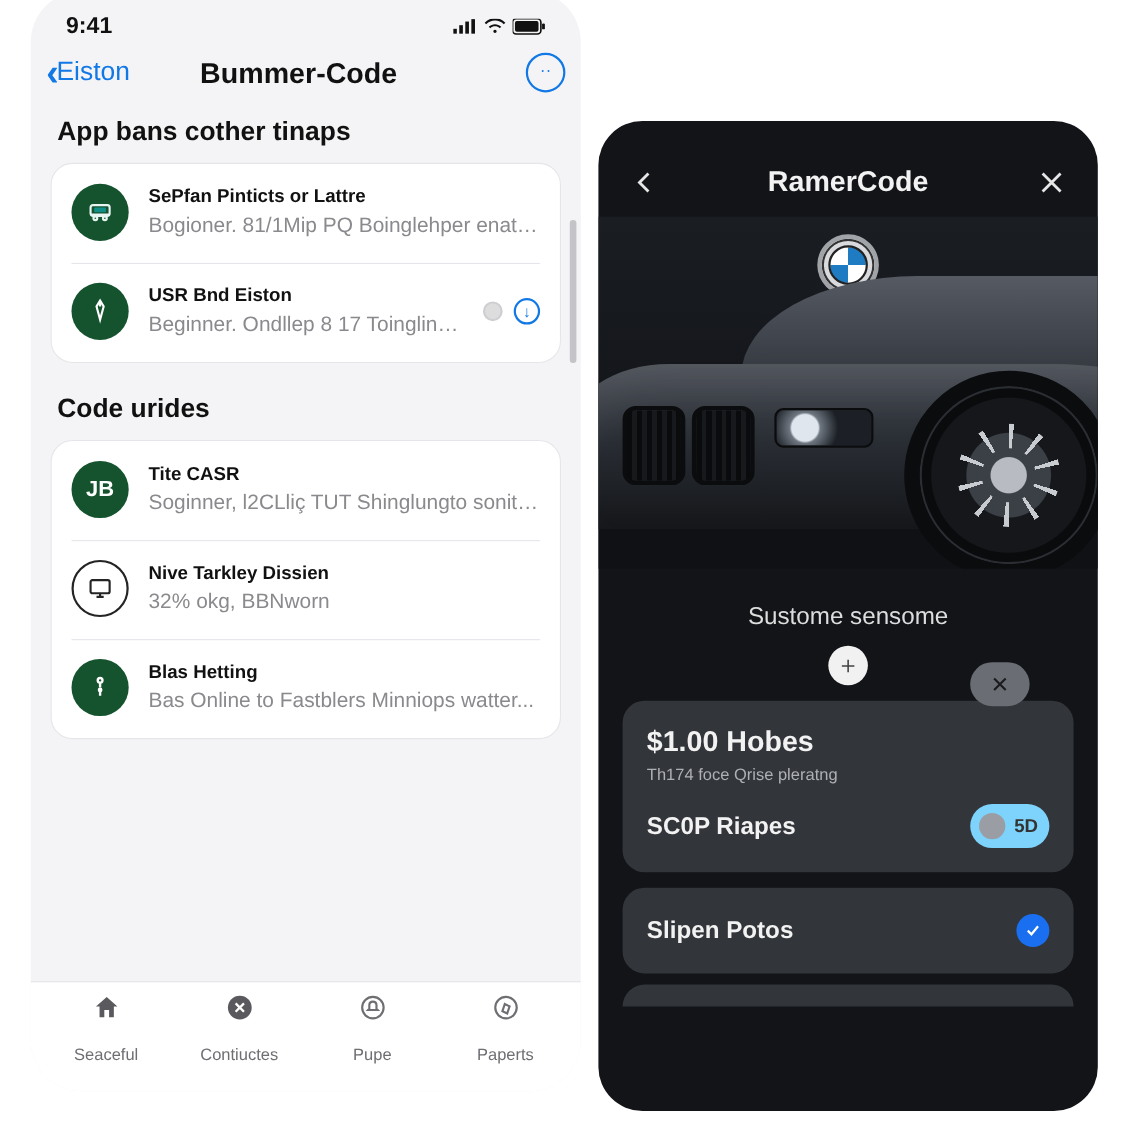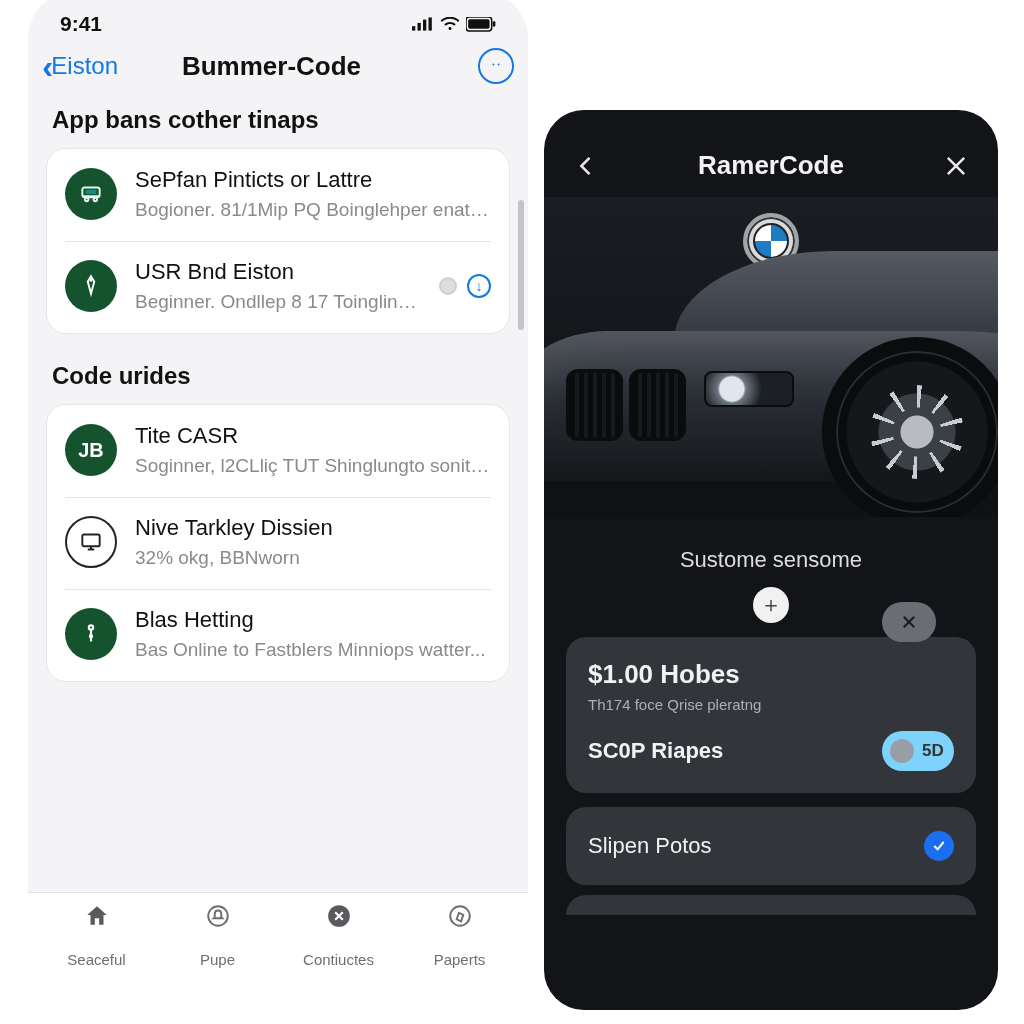--- a/index.html
+++ b/index.html
@@ -105,21 +105,21 @@
   flex-shrink: 0;
   font-size: 20px; font-weight: 600;
 }
 .row-icon.outline {
   background: #fff;
   border: 2px solid #242424;
   color: #242424;
 }
 .row-icon svg { width: 26px; height: 26px; }
 .row-text { flex: 1; min-width: 0; }
-.row-title { font-size: 22px; font-weight: 400; margin-bottom: 6px; }
+.row-title { font-size: 17px; font-weight: 700; margin-bottom: 6px; }
 .row-sub { font-size: 19px; color: #8a8a8e; white-space: nowrap; overflow: hidden; text-overflow: ellipsis; }
 .row-trailing { display: flex; align-items: center; gap: 10px; }
 .dot-gray { width: 18px; height: 18px; border-radius: 50%; background:#ddd; border:2px solid #cfcfd3;}
 .info-badge {
   width: 24px; height: 24px; border-radius: 50%;
   border: 2.2px solid #1178e6; color:#1178e6;
   font-size: 14px; display:flex; align-items:center; justify-content:center;
 }
 
 .scroll-indicator {
@@ -310,21 +310,21 @@
   font-weight:600;
   font-size: 17px;
 }
 .toggle .knob { width: 24px; height:24px; border-radius:50%; background:#9a9ea4; }
 
 .option-card {
   margin: 8px 22px 0;
   background: rgba(112,116,122,0.35);
   border-radius: 20px;
   padding: 24px 22px;
-  display:flex; align-items:center; justify-content:space-between;
+  display:flex; align-items:center; justify-content:space-between;font-weight:bold;
 }
 .option-label { font-size: 22px; }
 .check-circle {
   width: 30px; height:30px; border-radius:50%;
   background:#1a6ff0;
   display:flex; align-items:center; justify-content:center;
 }
 .check-circle svg { width:16px; height:16px; stroke:#fff; stroke-width:3; fill:none; }
 
 .peek {
@@ -450,32 +450,32 @@
   <div class="scroll-indicator"></div>
 
   <div class="tab-bar">
     <div class="tab">
       <svg viewBox="0 0 24 24" fill="#5a5a5e">
           <path d="M12 3l9 8h-3v9h-4v-6h-4v6H6v-9H3z"></path>
         </svg>
       <span class="tab-label">Seaceful</span>
     </div>
     <div class="tab">
+      <svg viewBox="0 0 24 24" fill="#5a5a5e">
+          <circle cx="12" cy="12" r="10"></circle>
+          <path d="M8.5 8.5l7 7M15.5 8.5l-7 7" stroke="#fff" stroke-width="2"></path>
+        </svg>
+      <span class="tab-label">Contiuctes</span>
+    </div>
+    <div class="tab">
       <svg viewBox="0 0 24 24" fill="none" stroke="#6e6e73" stroke-width="1.8">
           <circle cx="12" cy="12" r="9"></circle>
           <path d="M12 7c-2 0-3 1.3-3 3v3l-1 1h8l-1-1v-3c0-1.7-1-3-3-3z"></path>
         </svg>
       <span class="tab-label">Pupe</span>
-    </div>
-    <div class="tab">
-      <svg viewBox="0 0 24 24" fill="#5a5a5e">
-          <circle cx="12" cy="12" r="10"></circle>
-          <path d="M8.5 8.5l7 7M15.5 8.5l-7 7" stroke="#fff" stroke-width="2"></path>
-        </svg>
-      <span class="tab-label">Contiuctes</span>
     </div>
     <div class="tab">
       <svg viewBox="0 0 24 24" fill="none" stroke="#6e6e73" stroke-width="1.8">
           <circle cx="12" cy="12" r="9"></circle>
           <path d="M9 15l2-6 4 2-2 6z"></path>
         </svg>
       <span class="tab-label">Paperts</span>
     </div>
   </div>
 </div>

